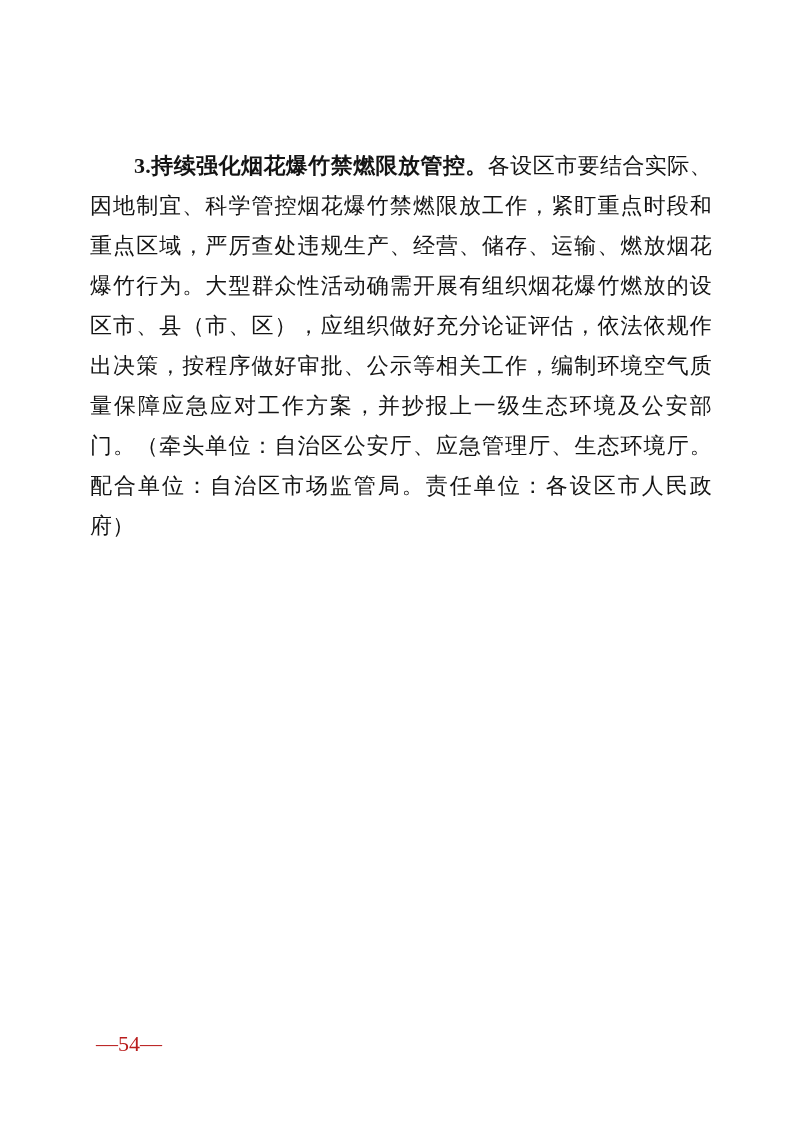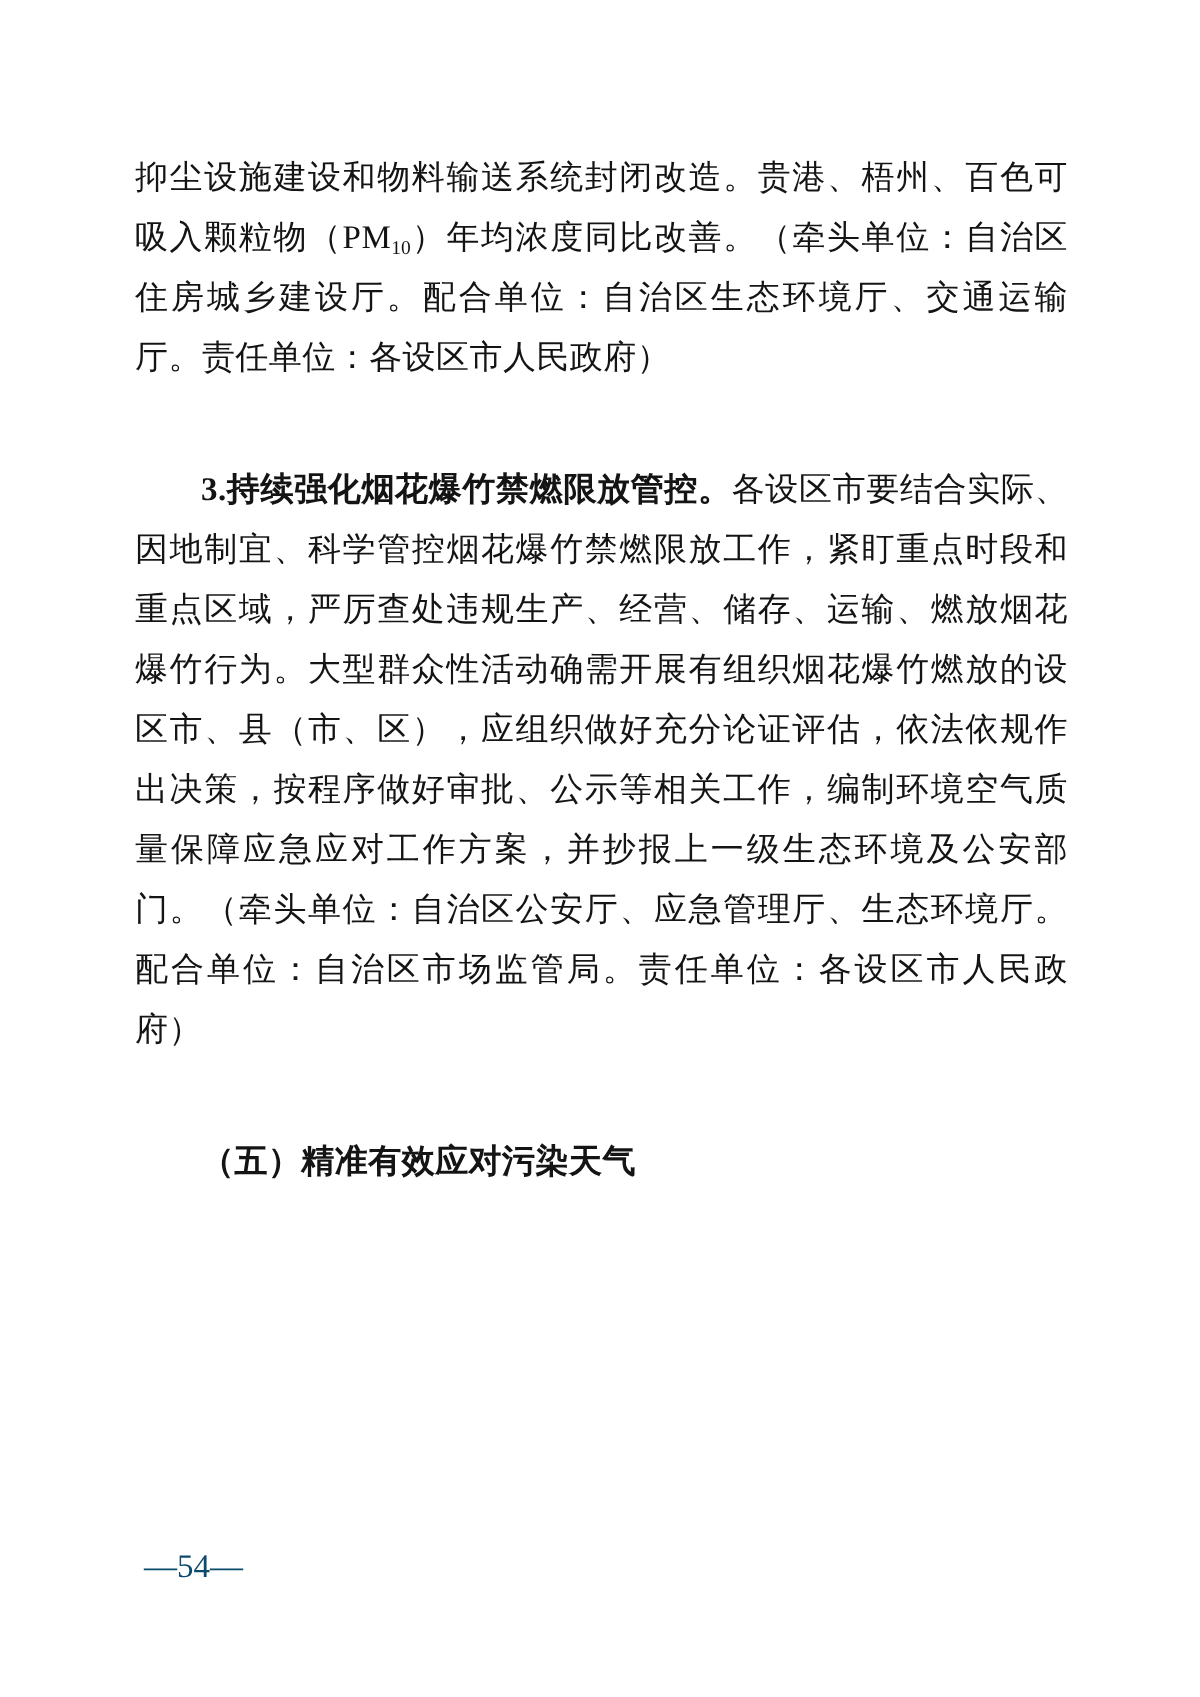--- a/index.html
+++ b/index.html
@@ -49,27 +49,25 @@
     line-height: 0;
     vertical-align: -4px;
     letter-spacing: 0;
   }
   .page-footer {
     position: absolute;
     left: 96px;
     top: 1030px;
     font-size: 22px;
     line-height: 28px;
-    color: #0c4a6e;
+    color: #b91c1c;
   }
 </style>
 </head>
 <body>
 
 <div class="doc-body">
-    <p class="para"><span class="run-regular">抑尘设施建设和物料输送系统封闭改造。贵港、梧州、百色可吸入颗粒物（PM</span><sub class="run-subscript">10</sub><span class="run-regular">）年均浓度同比改善。</span><span class="run-kai">（牵头单位：自治区住房城乡建设厅。配合单位：自治区生态环境厅、交通运输厅。责任单位：各设区市人民政府）</span></p>
     <p class="para indent"><span class="run-bold">3.持续强化烟花爆竹禁燃限放管控。</span><span class="run-regular">各设区市要结合实际、因地制宜、科学管控烟花爆竹禁燃限放工作，紧盯重点时段和重点区域，严厉查处违规生产、经营、储存、运输、燃放烟花爆竹行为。大型群众性活动确需开展有组织烟花爆竹燃放的设区市、县（市、区），应组织做好充分论证评估，依法依规作出决策，按程序做好审批、公示等相关工作，编制环境空气质量保障应急应对工作方案，并抄报上一级生态环境及公安部门。</span><span class="run-kai">（牵头单位：自治区公安厅、应急管理厅、生态环境厅。配合单位：自治区市场监管局。责任单位：各设区市人民政府）</span></p>
-    <p class="para indent"><span class="run-bold-kai">（五）精准有效应对污染天气</span></p>
   </div>
 
 <div class="page-footer">
   <span>—54—</span>
 </div>
 
 </body></html>

